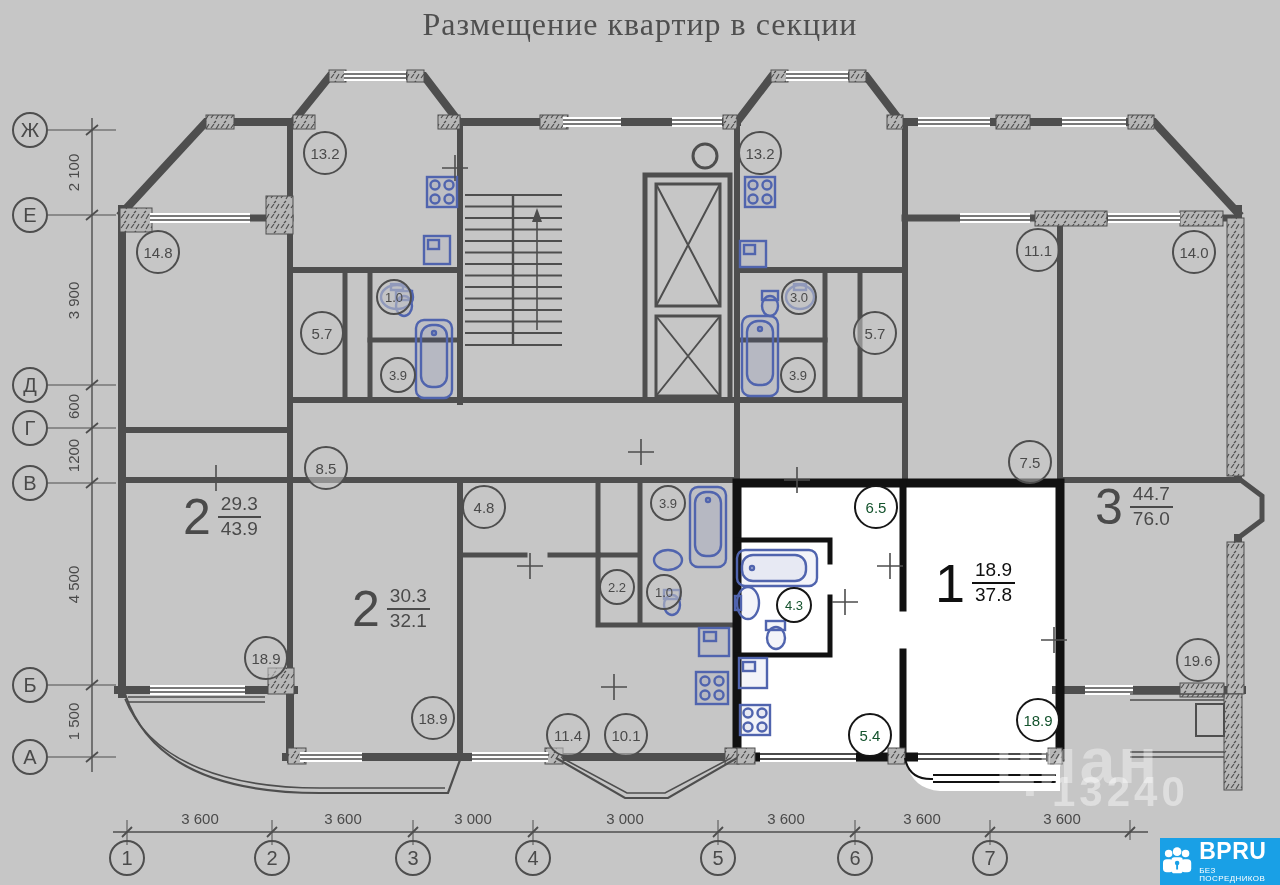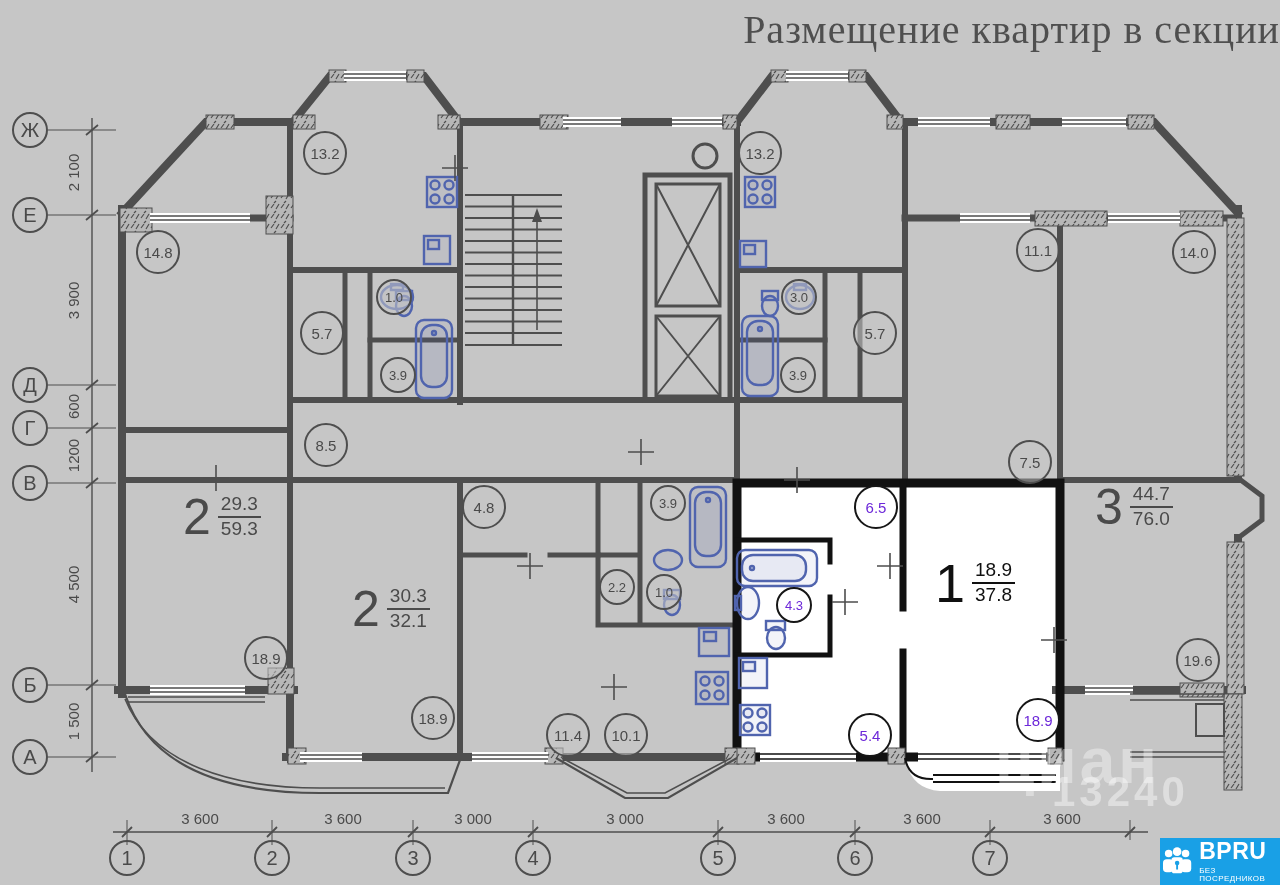--- a/index.html
+++ b/index.html
@@ -1,26 +1,26 @@
 <!DOCTYPE html>
 <html><head>
 <meta charset="utf-8">
 <style>
   html,body{margin:0;padding:0;background:#9a9a9a;}
   #stage{position:relative;width:1280px;height:885px;background:#c6c6c6;overflow:hidden;
          font-family:"Liberation Sans","DejaVu Sans",sans-serif;color:#4a4a4a;}
   #plan-svg{position:absolute;left:0;top:0;}
-  .title{position:absolute;left:0;top:6px;width:100%;text-align:right;
-         font-family:"Liberation Serif","DejaVu Serif",serif;font-size:40px;color:#4f4f4f;letter-spacing:1px;}
+  .title{position:absolute;left:0;top:6px;width:100%;text-align:center;
+         font-family:"Liberation Serif","DejaVu Serif",serif;font-size:32px;color:#4f4f4f;letter-spacing:1px;}
   
   .rc{position:absolute;width:44px;height:44px;border:2px solid #4e4e4e;border-radius:50%;
       background:rgba(198,198,198,.55);display:flex;align-items:center;justify-content:center;
       font-size:15px;box-sizing:border-box;}
   .rc.sm{width:36px;height:36px;font-size:13px;}
-  .rc.dk{background:#fff;border-color:#161616;color:#6d28d9;}
+  .rc.dk{background:#fff;border-color:#161616;color:#14532d;}
   
   .apt{position:absolute;display:flex;align-items:center;gap:7px;color:#4a4a4a;}
   .apt .num{font-size:50px;line-height:1;}
   .apt .frac{text-align:center;font-size:19px;line-height:1.2;}
   .apt .frac .up{display:block;border-bottom:2px solid currentColor;padding:0 3px;}
   .apt.dk{color:#101010;}
   .apt.dk .num{font-size:54px;}
   
   .ax{position:absolute;width:36px;height:36px;border:2px solid #4e4e4e;border-radius:50%;
       background:transparent;display:flex;align-items:center;justify-content:center;font-size:20px;box-sizing:border-box;}
@@ -311,41 +311,41 @@
   <div class="rc" style="left:738px;top:131px">13.2</div>
   <div class="rc" style="left:136px;top:230px">14.8</div>
   <div class="rc" style="left:1016px;top:228px">11.1</div>
   <div class="rc" style="left:1172px;top:230px">14.0</div>
   <div class="rc sm" style="left:376px;top:279px">1.0</div>
   <div class="rc sm" style="left:781px;top:279px">3.0</div>
   <div class="rc" style="left:300px;top:311px">5.7</div>
   <div class="rc" style="left:853px;top:311px">5.7</div>
   <div class="rc sm" style="left:380px;top:357px">3.9</div>
   <div class="rc sm" style="left:780px;top:357px">3.9</div>
-  <div class="rc" style="left:304px;top:423px">8.5</div>
+  <div class="rc" style="left:304px;top:446px">8.5</div>
   <div class="rc" style="left:1008px;top:440px">7.5</div>
   <div class="rc" style="left:462px;top:485px">4.8</div>
   <div class="rc sm" style="left:650px;top:485px">3.9</div>
   <div class="rc dk" style="left:854px;top:485px">6.5</div>
   <div class="rc sm" style="left:599px;top:569px">2.2</div>
   <div class="rc sm" style="left:646px;top:574px">1.0</div>
   <div class="rc sm dk" style="left:776px;top:587px">4.3</div>
   <div class="rc" style="left:244px;top:636px">18.9</div>
   <div class="rc" style="left:1176px;top:638px">19.6</div>
   <div class="rc" style="left:411px;top:696px">18.9</div>
   <div class="rc" style="left:546px;top:713px">11.4</div>
   <div class="rc" style="left:604px;top:713px">10.1</div>
   <div class="rc dk" style="left:848px;top:713px">5.4</div>
   <div class="rc dk" style="left:1016px;top:698px">18.9</div>
 
   <div class="apt" style="left:183px;top:492px">
     <span class="num">2</span>
     <span class="frac">
       <span class="up">29.3</span>
-      <span class="lo">59.3</span>
+      <span class="lo">43.9</span>
     </span>
   </div>
   <div class="apt" style="left:352px;top:584px">
     <span class="num">2</span>
     <span class="frac">
       <span class="up">30.3</span>
       <span class="lo">32.1</span>
     </span>
   </div>
   <div class="apt dk" style="left:935px;top:556px">

